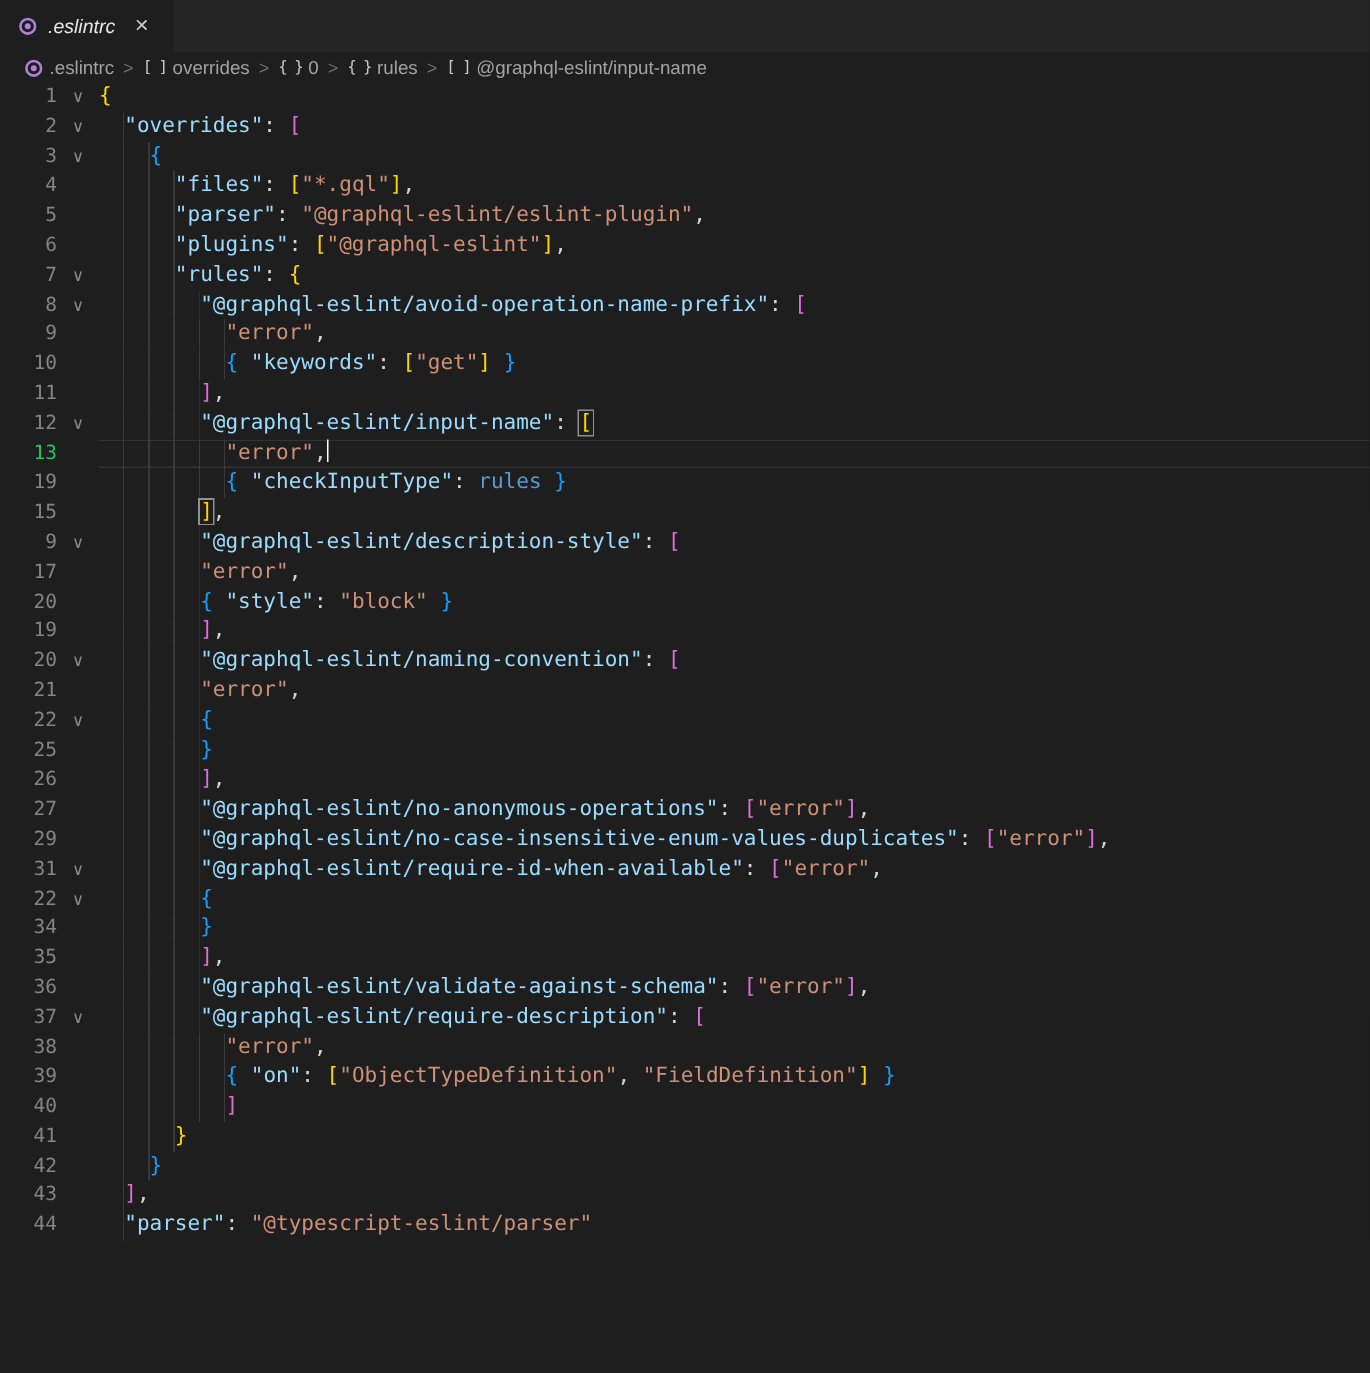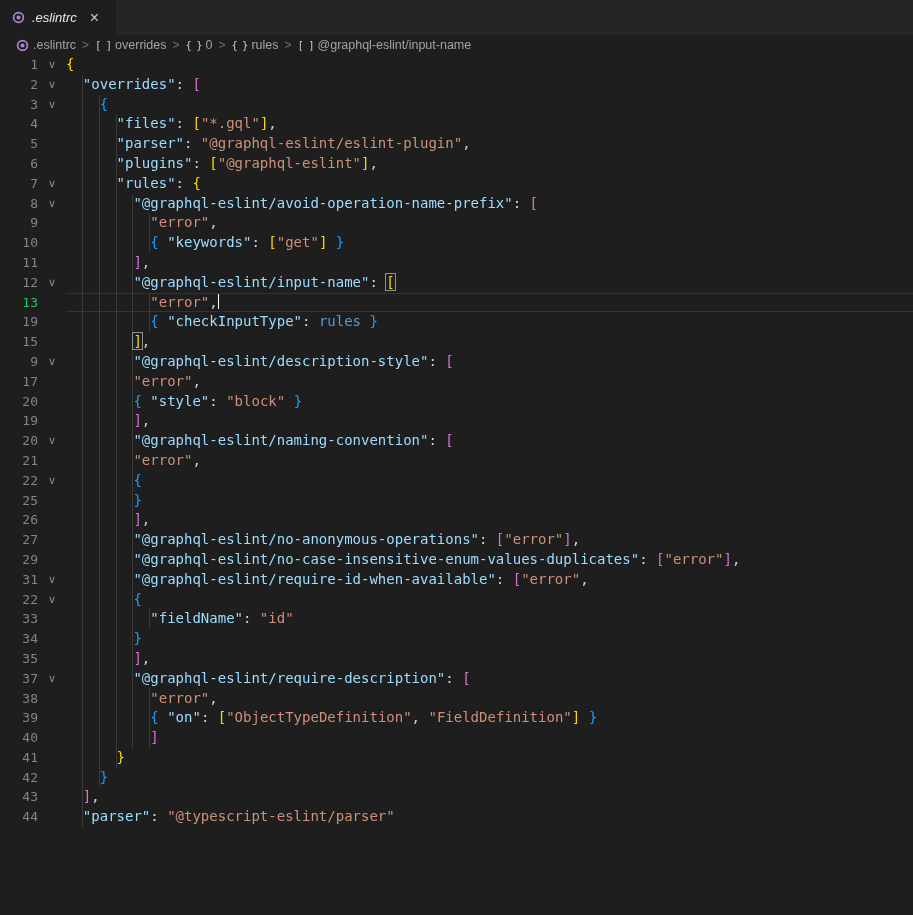--- a/index.html
+++ b/index.html
@@ -230,33 +230,33 @@
         <div class="ln">31</div>
         <div class="fold">∨</div>
         <div class="code"><span class="indent" style="width: 8ch;"></span><span class="seg-k">"@graphql-eslint/require-id-when-available"</span><span class="seg-p">: </span><span class="seg-b2">[</span><span class="seg-s">"error"</span><span class="seg-p">,</span></div>
       </div>
       <div class="row">
         <div class="ln">22</div>
         <div class="fold">∨</div>
         <div class="code"><span class="indent" style="width: 8ch;"></span><span class="seg-b3">{</span></div>
       </div>
       <div class="row">
-        <div class="ln">33</div>
-        <div class="fold"></div>
-        <div class="code"><span class="indent" style="width: 10ch;"></span><span class="seg-k">"fieldName"</span><span class="seg-p">: </span><span class="seg-s">"id"</span></div>
-      </div>
-      <div class="row">
         <div class="ln">34</div>
         <div class="fold"></div>
         <div class="code"><span class="indent" style="width: 8ch;"></span><span class="seg-b3">}</span></div>
       </div>
       <div class="row">
         <div class="ln">35</div>
         <div class="fold"></div>
         <div class="code"><span class="indent" style="width: 8ch;"></span><span class="seg-b2">]</span><span class="seg-p">,</span></div>
+      </div>
+      <div class="row">
+        <div class="ln">36</div>
+        <div class="fold"></div>
+        <div class="code"><span class="indent" style="width: 8ch;"></span><span class="seg-k">"@graphql-eslint/validate-against-schema"</span><span class="seg-p">: </span><span class="seg-b2">[</span><span class="seg-s">"error"</span><span class="seg-b2">]</span><span class="seg-p">,</span></div>
       </div>
       <div class="row">
         <div class="ln">37</div>
         <div class="fold">∨</div>
         <div class="code"><span class="indent" style="width: 8ch;"></span><span class="seg-k">"@graphql-eslint/require-description"</span><span class="seg-p">: </span><span class="seg-b2">[</span></div>
       </div>
       <div class="row">
         <div class="ln">38</div>
         <div class="fold"></div>
         <div class="code"><span class="indent" style="width: 10ch;"></span><span class="seg-s">"error"</span><span class="seg-p">,</span></div>

